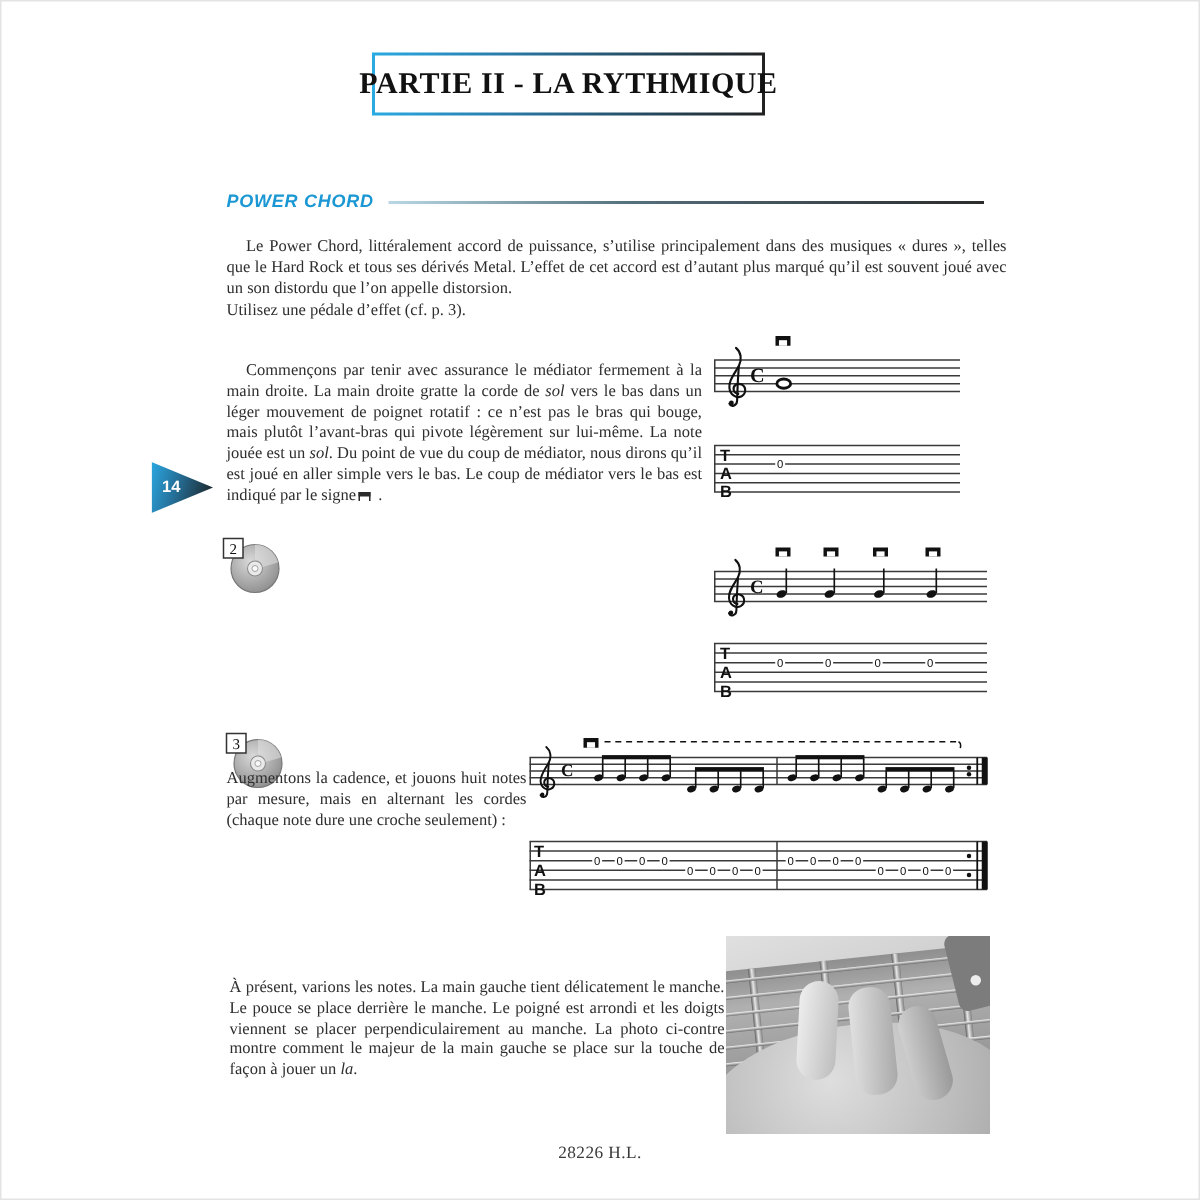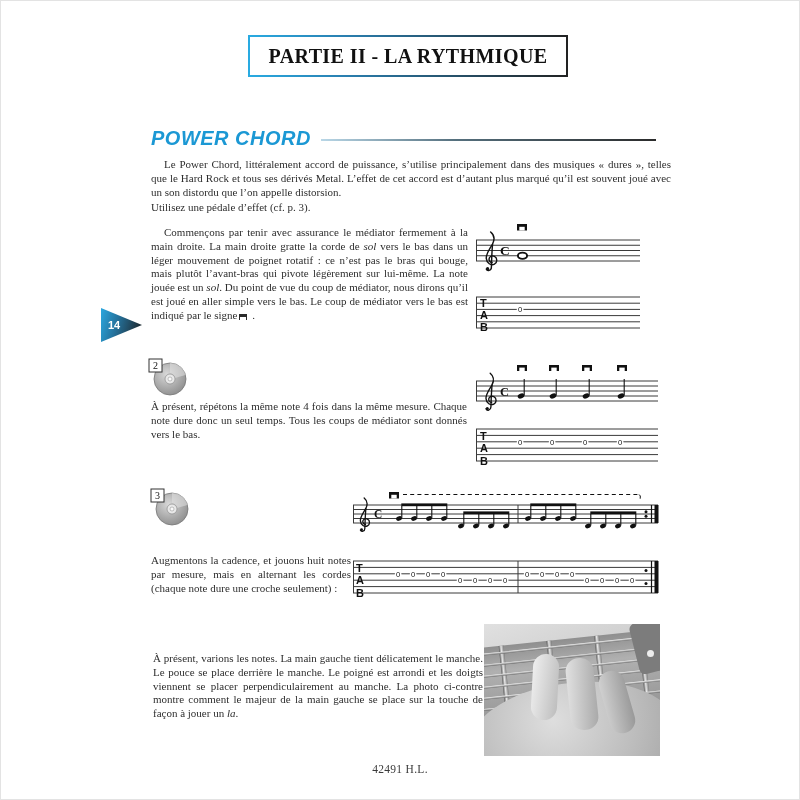--- a/index.html
+++ b/index.html
@@ -3,21 +3,21 @@
 <meta charset="utf-8">
 <style>
   html,body{margin:0;padding:0;background:#fff;}
   .page{
     position:relative;width:800px;height:800px;background:#ffffff;
     font-family:"Liberation Serif", serif;color:#2b2b2b;overflow:hidden;
     box-sizing:border-box;border:1px solid #e3e3e3;
   }
   
   .banner{
-    position:absolute;left:247px;top:34px;width:320px;height:42px;
+    position:absolute;left:247px;top:34px;width:262px;height:42px;
     background:linear-gradient(90deg,#29abe2 0%,#2a7fb0 30%,#222 100%);
     padding:2px;box-sizing:border-box;
   }
   .banner-inner{
     width:100%;height:100%;background:#fff;display:flex;align-items:center;justify-content:center;
   }
   .banner-title{
     font-family:"Liberation Serif", serif;font-weight:bold;font-size:20px;letter-spacing:.4px;color:#111;
     white-space:nowrap;
   }
@@ -28,21 +28,21 @@
     background:linear-gradient(105deg,#2aa7df 0%,#25749f 38%,#1c1c1c 100%);
     color:#fff;font-family:"Liberation Sans",sans-serif;font-weight:bold;font-size:11px;
     line-height:34px;padding-left:7px;box-sizing:border-box;
   }
   
   .section-head{
     position:absolute;left:150px;top:126px;width:505px;display:flex;align-items:center;
   }
   .section-title{
     font-family:"Liberation Sans",sans-serif;font-style:italic;font-weight:bold;
-    font-size:20px;letter-spacing:.5px;color:#1b98d4;white-space:nowrap;
+    font-size:12px;letter-spacing:.5px;color:#1b98d4;white-space:nowrap;
   }
   .section-rule{
     flex:1;height:2px;margin-left:10px;margin-top:2px;
     background:linear-gradient(90deg,#b9d7e7 0%,#55707e 40%,#2b2b2b 100%);
   }
   
   .para{
     position:absolute;font-size:11px;line-height:13.8px;text-align:justify;color:#2e2e2e;
   }
   .indent{text-indent:13px;}
@@ -112,21 +112,21 @@
     <span class="section-rule"></span>
   </div>
 
   <div class="para indent" style="left:150px;top:157px;width:520px;">
     <span>Le Power Chord, littéralement accord de puissance, s’utilise principalement dans des musiques « dures », telles que le Hard Rock et tous ses dérivés Metal. L’effet de cet accord est d’autant plus marqué qu’il est souvent joué avec un son distordu que l’on appelle distorsion.</span>
   </div>
   <div class="para noindent" style="left:150px;top:200px;width:520px;">
     <span>Utilisez une pédale d’effet (cf. p. 3).</span>
   </div>
 
-  <div class="para indent" style="left:150px;top:225px;width:317px;">
+  <div class="para indent" style="left:150px;top:240px;width:317px;">
     <span>Commençons par tenir avec assurance le médiator fermement à la main droite. La main droite gratte la corde de </span><i class="term">sol</i><span> vers le bas dans un léger mouvement de poignet rotatif : ce n’est pas le bras qui bouge, mais plutôt l’avant-bras qui pivote légèrement sur lui-même. La note jouée est un </span><i class="term">sol</i><span>. Du point de vue du coup de médiator, nous dirons qu’il est joué en aller simple vers le bas. Le coup de médiator vers le bas est indiqué par le signe</span><span class="pickdown"></span><span> .</span>
   </div>
 
   <svg class="stave-svg" style="left:473px;top:220px;" width="170" height="114" viewBox="0 0 170 114">
 
     <g stroke="#3a3a3a" stroke-width="1">
       <line x1="2" y1="19" x2="166" y2="19"></line>
         <line x1="2" y1="24.25" x2="166" y2="24.25"></line>
       <line x1="2" y1="29.5" x2="166" y2="29.5"></line>
         <line x1="2" y1="34.75" x2="166" y2="34.75"></line>
@@ -172,23 +172,20 @@
       </radialGradient>
     </defs>
     <circle cx="23" cy="22" r="16" fill="url(#disc1)" stroke="#777" stroke-width="0.8"></circle>
     <path d="M 23 6 A 16 16 0 0 1 38.5 18 L 28 21 A 6 6 0 0 0 23 16 Z" fill="#e2e2e2" opacity="0.55"></path>
     <circle cx="23" cy="22" r="5" fill="#e9e9e9" stroke="#8d8d8d" stroke-width="0.7"></circle>
     <circle cx="23" cy="22" r="2" fill="#fafafa" stroke="#9a9a9a" stroke-width="0.6"></circle>
     <rect x="2" y="2" width="13" height="13" fill="#fff" stroke="#333" stroke-width="1"></rect>
     <text x="8.5" y="12" text-anchor="middle" font-family="Liberation Serif, serif" font-size="10" fill="#111">2</text>
   </svg>
 
-  <div class="para noindent" style="left:150px;top:399px;width:316px;">
-    <span>À présent, répétons la même note 4 fois dans la même mesure. Chaque note dure donc un seul temps. Tous les coups de médiator sont donnés vers le bas.</span>
-  </div>
 
   <svg class="stave-svg" style="left:473px;top:362px;" width="186" height="108" viewBox="0 0 186 108">
     <g stroke="#3a3a3a" stroke-width="1">
       <line x1="2" y1="18" x2="184" y2="18"></line>
         <line x1="2" y1="23" x2="184" y2="23"></line>
       <line x1="2" y1="28" x2="184" y2="28"></line>
         <line x1="2" y1="33" x2="184" y2="33"></line>
       <line x1="2" y1="38" x2="184" y2="38"></line>
       <line x1="2.5" y1="18" x2="2.5" y2="38"></line>
     </g>
@@ -253,21 +250,21 @@
       </radialGradient>
     </defs>
     <circle cx="23" cy="22" r="16" fill="url(#disc2)" stroke="#777" stroke-width="0.8"></circle>
     <path d="M 23 6 A 16 16 0 0 1 38.5 18 L 28 21 A 6 6 0 0 0 23 16 Z" fill="#e2e2e2" opacity="0.55"></path>
     <circle cx="23" cy="22" r="5" fill="#e9e9e9" stroke="#8d8d8d" stroke-width="0.7"></circle>
     <circle cx="23" cy="22" r="2" fill="#fafafa" stroke="#9a9a9a" stroke-width="0.6"></circle>
     <rect x="2" y="2" width="13" height="13" fill="#fff" stroke="#333" stroke-width="1"></rect>
     <text x="8.5" y="12" text-anchor="middle" font-family="Liberation Serif, serif" font-size="10" fill="#111">3</text>
   </svg>
 
-  <div class="para noindent" style="left:150px;top:553px;width:200px;">
+  <div class="para noindent" style="left:150px;top:512px;width:200px;">
     <span>Augmentons la cadence, et jouons huit notes par mesure, mais en alternant les cordes (chaque note dure une croche seulement) :</span>
   </div>
 
   <svg class="stave-svg" style="left:350px;top:488px;" width="315" height="118" viewBox="0 0 315 118">
 
     <g>
       <rect x="38" y="3" width="10" height="6.5" fill="#111"></rect>
       <rect x="40.3" y="5.8" width="5.4" height="3.7" fill="#fff"></rect>
     </g>
     <line x1="52" y1="5.5" x2="288" y2="5.5" stroke="#111" stroke-width="1" stroke-dasharray="4 3.2"></line>
@@ -403,16 +400,16 @@
     </div>
     <div class="ph-head"></div>
     <div class="ph-peg"></div>
     <div class="ph-hand"></div>
     <div class="ph-finger ph-f1"></div>
     <div class="ph-finger ph-f2"></div>
     <div class="ph-finger ph-f3"></div>
   </div>
 
   <div class="footer">
-    <span>42491 H.L.</span>
+    <span>28226 H.L.</span>
   </div>
 
 </div>
 
 </body></html>

